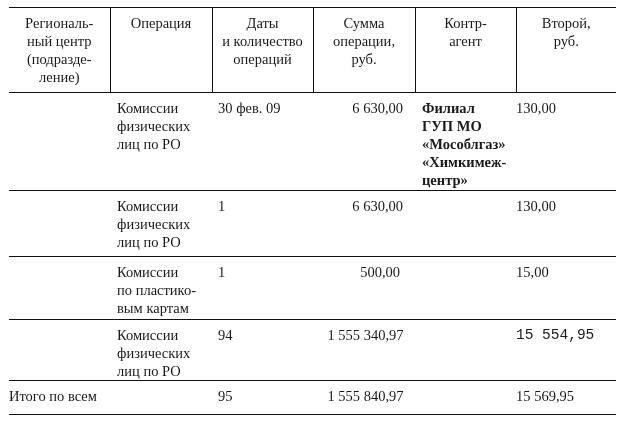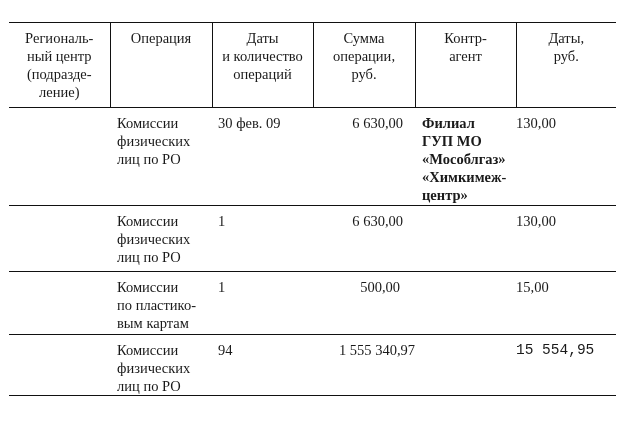--- a/index.html
+++ b/index.html
@@ -12,21 +12,21 @@
       height: 447px;
       position: relative;
       overflow: hidden;
       font-family: "Liberation Serif", "DejaVu Serif", serif;
       font-size: 14.5px;
       color: #1a1a1a;
     }
     .tbl {
       position: absolute;
       left: 9px;
-      top: 22px;
+      top: 7px;
       width: 607px;
       border-collapse: collapse;
       table-layout: fixed;
     }
     .tbl th, .tbl td {
       padding: 0;
       vertical-align: top;
       line-height: 18px;
     }
     .tbl thead th {
@@ -46,21 +46,21 @@
     .c1 { width: 101px; }
     .c2 { width: 102px; }
     .c3 { width: 101px; }
     .c4 { width: 102px; }
     .c5 { width: 101px; }
     .c6 { width: 100px; }
     td.region { padding-left: 0; }
     td.op { padding-left: 7px; margin-left: 26px; }
     td.date { padding-left: 6px; }
     td.sum { text-align: right; padding-right: 12px; }
-    td.sum.wide { text-align: right; padding-left: 3px; padding-right: 0; }
+    td.sum.wide { text-align: center; padding-left: 3px; padding-right: 0; }
     td.agent { padding-left: 7px; font-weight: bold; }
     td.income { text-align: left; padding-right: 15px; margin-top: 36px; }
     tr.r1 td { height: 91px; }
     tr.r2 td { height: 59px; }
     tr.r3 td { height: 22px; }
     tr.r4 td { height: 56px; }
     tr.r5 td { height: 54px; }
     tr.r6 td { height: 27px; }
     .ln { display: block; white-space: nowrap; }
   </style>
@@ -95,21 +95,21 @@
       <th>
         <span class="ln">Сумма</span>
         <span class="ln">операции,</span>
         <span class="ln">руб.</span>
       </th>
       <th>
         <span class="ln">Контр-</span>
         <span class="ln">агент</span>
       </th>
       <th>
-        <span class="ln">Даты,</span>
+        <span class="ln">Второй,</span>
         <span class="ln">руб.</span>
       </th>
     </tr>
   </thead>
   <tbody>
 
     <tr class="r1">
       <td class="region"></td>
       <td class="op">
         <span class="ln">Комиссии</span>
@@ -161,14 +161,22 @@
         <span class="ln">Комиссии</span>
         <span class="ln">физических</span>
         <span class="ln">лиц по РО</span>
       </td>
       <td class="date">94</td>
       <td class="sum wide" style="white-space:nowrap;">1 555 340,97</td>
       <td class="agent"></td>
       <td class="income" style="white-space:nowrap;font-family:Liberation Mono, monospace;">15 554,95</td>
     </tr>
 
+    <tr class="r6">
+      <td class="region" style="white-space:nowrap;">Итого по всем</td>
+      <td class="op"></td>
+      <td class="date">95</td>
+      <td class="sum wide" style="white-space:nowrap;">1 555 840,97</td>
+      <td class="agent"></td>
+      <td class="income" style="white-space:nowrap;">15 569,95</td>
+    </tr>
   </tbody>
 </table>
 
 </body></html>

